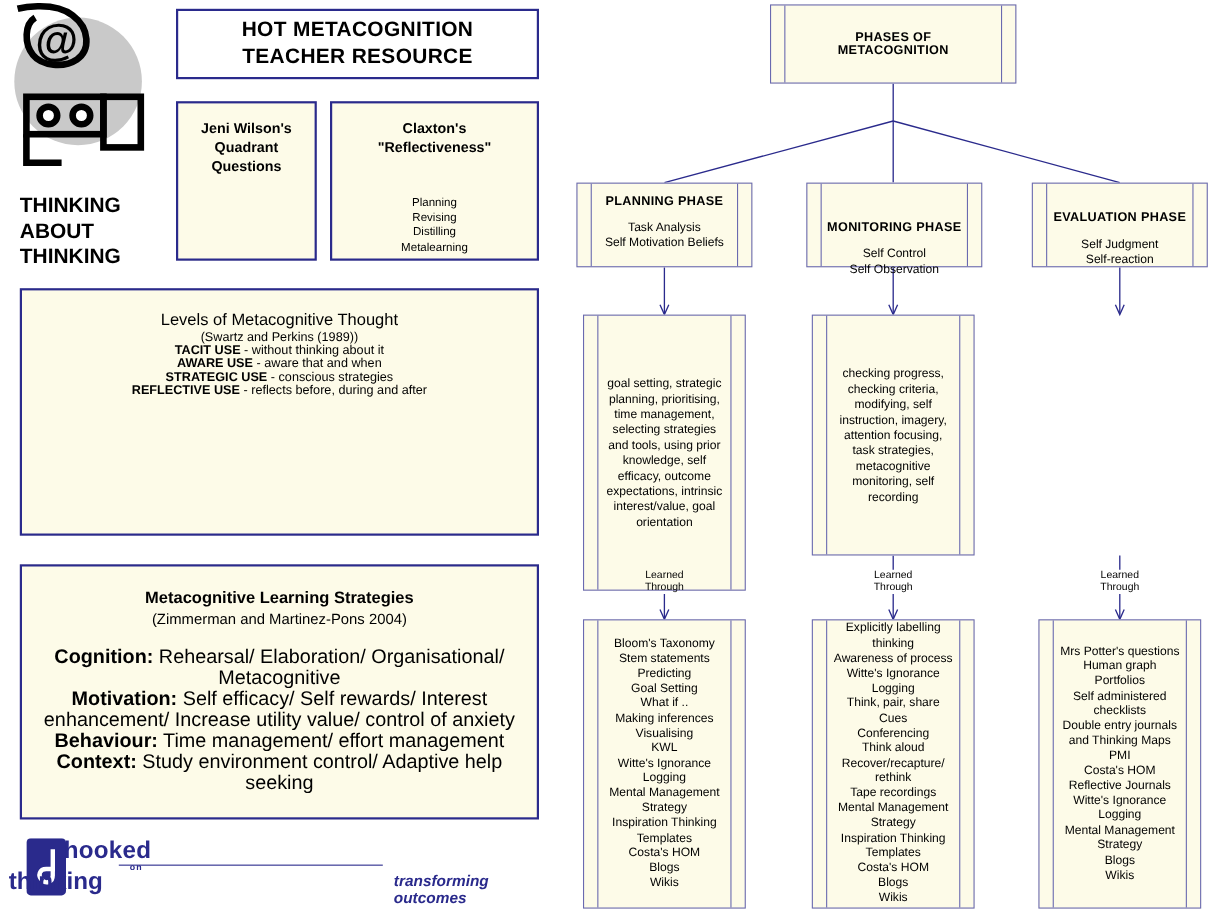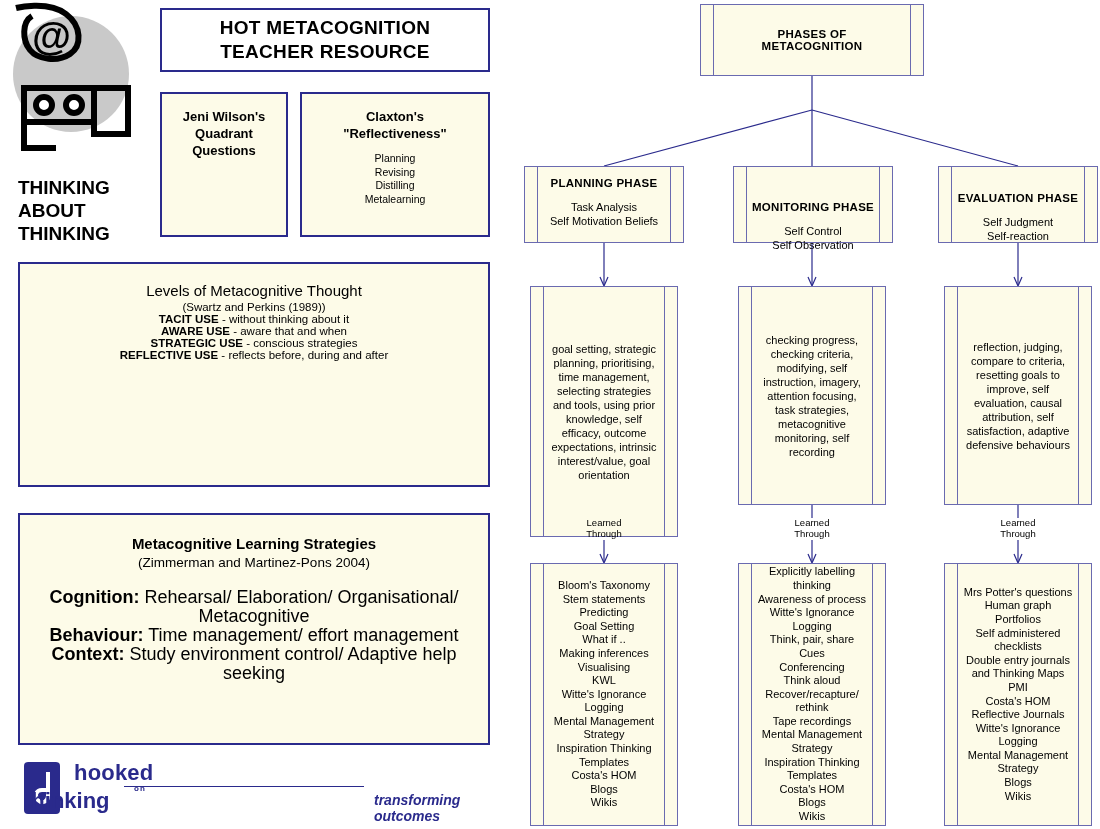--- a/index.html
+++ b/index.html
@@ -129,21 +129,21 @@
     color: #000;
   }
   #footer-logo {
     position: absolute;
     left: 24px; top: 760px;
     width: 470px;
     height: 60px;
   }
   #footer-logo .ht-text {
     position: absolute;
-    left: 50px; top: 0px;
+    left: 34px; top: 0px;
     color: #2a2a8c;
   }
   #footer-logo .ht-hooked {
     font-size: 22px;
     font-weight: bold;
     letter-spacing: .2px;
   }
   #footer-logo .ht-on {
     font-size: 8px;
     font-weight: bold;
@@ -239,21 +239,21 @@
 
   <div class="box" id="jeni-wilson" style="left:160px; top:92px; width:128px; height:145px;">
     <div class="inner" style="position:absolute; left:8px; right:8px; top:0; bottom:0; display:flex; flex-direction:column; align-items:center;">
       <div class="hdr-sm" style="white-space:pre-line">Jeni Wilson's
 Quadrant
 Questions</div>
     </div>
   </div>
 
   <div class="box" id="claxton" style="left:300px; top:92px; width:190px; height:145px;">
-    <div class="inner" style="position:absolute; left:8px; right:8px; top:0; bottom:0; display:flex; flex-direction:column; align-items:center;">
+    <div class="inner" style="position:absolute; left:8px; right:8px; top:0; bottom:0; display:flex; flex-direction:column; align-items:center;gap:26px;">
       <div class="hdr-sm" style="white-space:pre-line">Claxton's
 "Reflectiveness"</div>
       <div class="list body-xs">
         <div>Planning</div>
         <div>Revising</div>
         <div>Distilling</div>
         <div>Metalearning</div>
       </div>
     </div>
   </div>
@@ -277,20 +277,23 @@
     </div>
   </div>
 
   <div class="box" id="strategies" style="left:18px; top:513px; width:472px; height:232px;">
     <div class="inner" style="position:absolute; left:16px; right:16px; top:0; bottom:0; display:flex; flex-direction:column; align-items:center;">
       <div class="st-title">Metacognitive Learning Strategies</div>
       <div class="st-sub">(Zimmerman and Martinez-Pons 2004)</div>
       <div class="st-rows">
         <div class="st-row">
           <b>Cognition:</b><span> Rehearsal/ Elaboration/ Organisational/ Metacognitive</span>
+        </div>
+        <div class="st-row">
+          <b>Motivation:</b><span> Self efficacy/ Self rewards/ Interest enhancement/ Increase utility value/ control of anxiety</span>
         </div>
         <div class="st-row">
           <b>Behaviour:</b><span> Time management/ effort management</span>
         </div>
         <div class="st-row">
           <b>Context:</b><span> Study environment control/ Adaptive help seeking</span>
         </div>
       </div>
     </div>
   </div>
@@ -395,27 +398,20 @@
   <div class="doc" style="left:938px; top:166px; width:160px; height:77px;">
     <div class="rule-l"></div>
     <div class="rule-r"></div>
     <div class="inner" style="justify-content:flex-start; padding-top:25px;">
       <div class="phase-title">EVALUATION PHASE</div>
       <div class="phase-sub" style="white-space:pre-line">Self Judgment
 Self-reaction</div>
     </div>
   </div>
 
-  <div class="doc" style="left:944px; top:286px; width:148px; height:219px;">
-    <div class="rule-l"></div>
-    <div class="rule-r"></div>
-    <div class="inner">
-      <div class="detail">reflection, judging, compare to criteria, resetting goals to improve, self evaluation, causal attribution, self satisfaction, adaptive defensive behaviours</div>
-    </div>
-  </div>
 
   <div class="learned" style="left:978px; top:517px; width:80px; white-space:pre-line">Learned
 Through</div>
 
   <div class="doc" style="left:944px; top:563px; width:148px; height:263px;">
     <div class="rule-l"></div>
     <div class="rule-r"></div>
     <div class="inner">
       <div class="list-lines">
         <div>Mrs Potter's questions</div>

